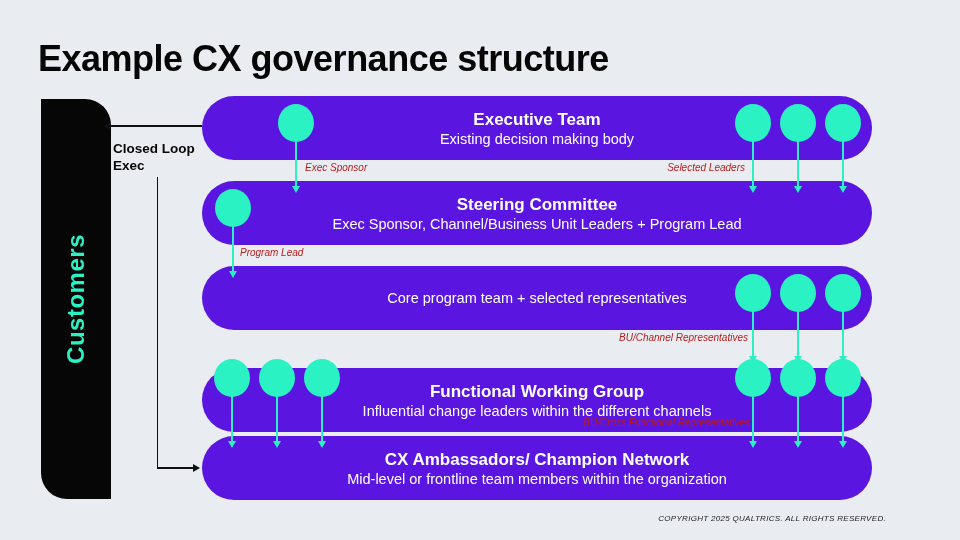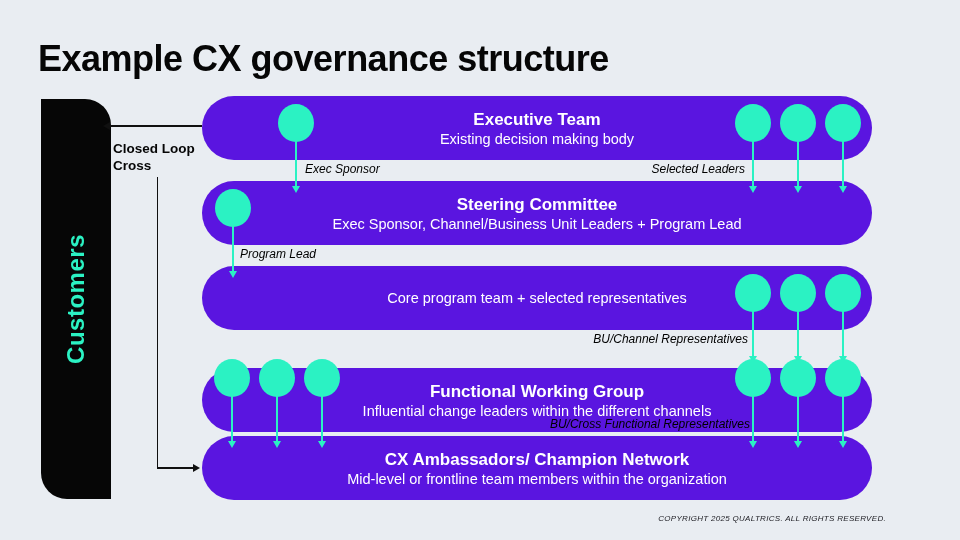--- a/index.html
+++ b/index.html
@@ -52,21 +52,21 @@
   }
   .vline{position:absolute;width:1.5px;background:var(--teal);}
   .arrow-down{
     position:absolute;width:0;height:0;
     border-left:4.5px solid transparent;border-right:4.5px solid transparent;
     border-top:7px solid var(--teal);
   }
 
   
   .edge-label{
-    position:absolute;font-size:12px;font-style:italic;color:#000000;
+    position:absolute;font-size:10px;font-style:italic;color:#b91c1c;
     white-space:nowrap;
   }
 
   
   .loop-label{
     position:absolute;left:113px;top:141px;width:90px;
     font-size:13.5px;font-weight:700;color:var(--ink);
     line-height:16.5px;
   }
   .loop-line{position:absolute;background:#101010;}
@@ -94,21 +94,21 @@
   <h1 class="page-title">Example CX governance structure</h1>
 
   <div class="customers-pill">
     <span>Customers</span>
   </div>
 
   <div class="arrow-left" style="left:103px;top:121.5px"></div>
   <div class="loop-line" style="left:110px;top:125.25px;width:92px;height:1.5px"></div>
   <div class="loop-label">
     <span>Closed Loop</span><br>
-    <span>Cross</span>
+    <span>Exec</span>
   </div>
   <div class="loop-line" style="left:156.5px;top:177px;width:1.5px;height:291px"></div>
   <div class="loop-line" style="left:157px;top:467.25px;width:36px;height:1.5px"></div>
   <div class="arrow-right" style="left:193px;top:463.5px"></div>
 
   <div class="row" style="top:96px">
     <div class="row-title">Executive Team</div>
     <div class="row-subtitle">Existing decision making body</div>
   </div>
   <div class="row" style="top:181px">

